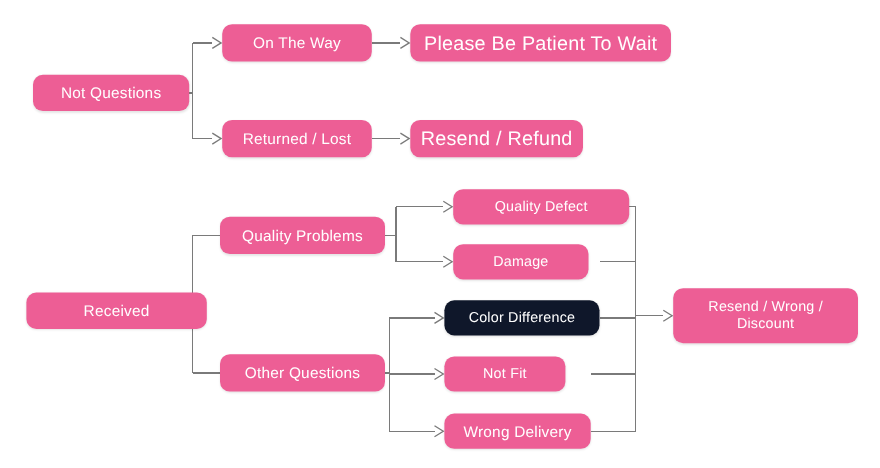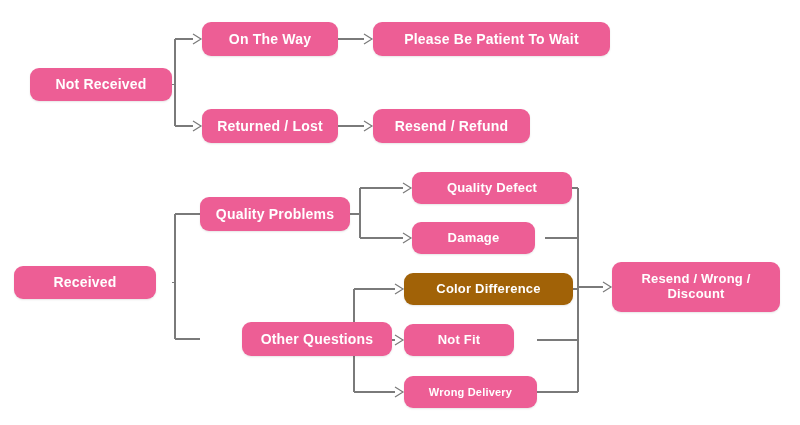--- a/index.html
+++ b/index.html
@@ -26,21 +26,21 @@
   }
   .node {
     position: absolute;
     box-sizing: border-box;
     display: flex;
     align-items: center;
     justify-content: center;
     text-align: center;
     border-radius: 9px;
     color: #ffffff;
-    font-weight: bold;
+    font-weight: normal;
     letter-spacing: 0.2px;
     line-height: 1.15;
     padding: 2px 6px;
     box-shadow: 0 1px 2px rgba(0,0,0,0.10);
     -webkit-font-smoothing: antialiased;
   }
   .node-label {
     display: block;
     white-space: pre-line;
   }
@@ -82,56 +82,56 @@
       <line x1="545" y1="238" x2="578" y2="238" stroke="#7A7A7A" stroke-width="1.2" shape-rendering="crispEdges"></line>
       <line x1="545" y1="289" x2="578" y2="289" stroke="#7A7A7A" stroke-width="1.2" shape-rendering="crispEdges"></line>
       <line x1="537" y1="340" x2="578" y2="340" stroke="#7A7A7A" stroke-width="1.2" shape-rendering="crispEdges"></line>
       <line x1="537" y1="392" x2="578" y2="392" stroke="#7A7A7A" stroke-width="1.2" shape-rendering="crispEdges"></line>
       <line x1="578" y1="188" x2="578" y2="392" stroke="#7A7A7A" stroke-width="1.2" shape-rendering="crispEdges"></line>
       <line x1="578" y1="287" x2="603" y2="287" stroke="#7A7A7A" stroke-width="1.2" shape-rendering="crispEdges"></line>
       <path d="M603,282 L611,287 L603,292" fill="none" stroke="#7A7A7A" stroke-width="1.2"></path>
     </svg>
   <div id="nodes-layer">
       <div class="node" style="left: 30px; top: 68px; width: 142px; height: 33px; background: rgb(237, 94, 149); color: rgb(255, 255, 255); border-radius: 9px; font-size: 14px;">
-        <span class="node-label">Not Received</span>
+        <span class="node-label">Not Questions</span>
       </div>
       <div class="node" style="left: 202px; top: 22px; width: 136px; height: 34px; background: rgb(237, 94, 149); color: rgb(255, 255, 255); border-radius: 9px; font-size: 14px;">
         <span class="node-label">On The Way</span>
       </div>
-      <div class="node" style="left: 373px; top: 22px; width: 237px; height: 34px; background: rgb(237, 94, 149); color: rgb(255, 255, 255); border-radius: 9px; font-size: 14px;">
+      <div class="node" style="left: 373px; top: 22px; width: 237px; height: 34px; background: rgb(237, 94, 149); color: rgb(255, 255, 255); border-radius: 9px; font-size: 18px;">
         <span class="node-label">Please Be Patient To Wait</span>
       </div>
       <div class="node" style="left: 202px; top: 109px; width: 136px; height: 34px; background: rgb(237, 94, 149); color: rgb(255, 255, 255); border-radius: 9px; font-size: 14px; text-align: center;">
         <span class="node-label">Returned / Lost</span>
       </div>
-      <div class="node" style="left: 373px; top: 109px; width: 157px; height: 34px; background: rgb(237, 94, 149); color: rgb(255, 255, 255); border-radius: 9px; font-size: 14px;">
+      <div class="node" style="left: 373px; top: 109px; width: 157px; height: 34px; background: rgb(237, 94, 149); color: rgb(255, 255, 255); border-radius: 9px; font-size: 18px;">
         <span class="node-label">Resend / Refund</span>
       </div>
-      <div class="node" style="left: 14px; top: 266px; width: 142px; height: 33px; background: rgb(237, 94, 149); color: rgb(255, 255, 255); border-radius: 9px; font-size: 14px;">
+      <div class="node" style="left: 24px; top: 266px; width: 164px; height: 33px; background: rgb(237, 94, 149); color: rgb(255, 255, 255); border-radius: 9px; font-size: 14px;">
         <span class="node-label">Received</span>
       </div>
       <div class="node" style="left: 200px; top: 197px; width: 150px; height: 34px; background: rgb(237, 94, 149); color: rgb(255, 255, 255); border-radius: 9px; font-size: 14px;">
         <span class="node-label">Quality Problems</span>
       </div>
-      <div class="node" style="left: 200px; top: 322px; width: 150px; height: 34px; background: rgb(237, 94, 149); color: rgb(255, 255, 255); border-radius: 9px; font-size: 14px; margin-left: 42px;">
+      <div class="node" style="left: 200px; top: 322px; width: 150px; height: 34px; background: rgb(237, 94, 149); color: rgb(255, 255, 255); border-radius: 9px; font-size: 14px;">
         <span class="node-label">Other Questions</span>
       </div>
       <div class="node" style="left: 412px; top: 172px; width: 160px; height: 32px; background: rgb(237, 94, 149); color: rgb(255, 255, 255); border-radius: 9px; font-size: 13px;">
         <span class="node-label">Quality Defect</span>
       </div>
       <div class="node" style="left: 412px; top: 222px; width: 123px; height: 32px; background: rgb(237, 94, 149); color: rgb(255, 255, 255); border-radius: 9px; font-size: 13px;">
         <span class="node-label">Damage</span>
       </div>
-      <div class="node" style="left: 404px; top: 273px; width: 169px; height: 32px; background: #a16207; color: rgb(255, 255, 255); border-radius: 9px; font-size: 13px;">
+      <div class="node" style="left: 404px; top: 273px; width: 141px; height: 32px; background: #0f172a; color: rgb(255, 255, 255); border-radius: 9px; font-size: 13px;">
         <span class="node-label">Color Difference</span>
       </div>
       <div class="node" style="left: 404px; top: 324px; width: 110px; height: 32px; background: rgb(237, 94, 149); color: rgb(255, 255, 255); border-radius: 9px; font-size: 13px;">
         <span class="node-label">Not Fit</span>
       </div>
-      <div class="node" style="left: 404px; top: 376px; width: 133px; height: 32px; background: rgb(237, 94, 149); color: rgb(255, 255, 255); border-radius: 9px; font-size: 11px;">
+      <div class="node" style="left: 404px; top: 376px; width: 133px; height: 32px; background: rgb(237, 94, 149); color: rgb(255, 255, 255); border-radius: 9px; font-size: 14px;">
         <span class="node-label">Wrong Delivery</span>
       </div>
       <div class="node" style="left: 612px; top: 262px; width: 168px; height: 50px; background: rgb(237, 94, 149); color: rgb(255, 255, 255); border-radius: 9px; font-size: 13px;">
         <span class="node-label">Resend / Wrong /
 Discount</span>
       </div>
     </div>
 </div>
 
 </body></html>

